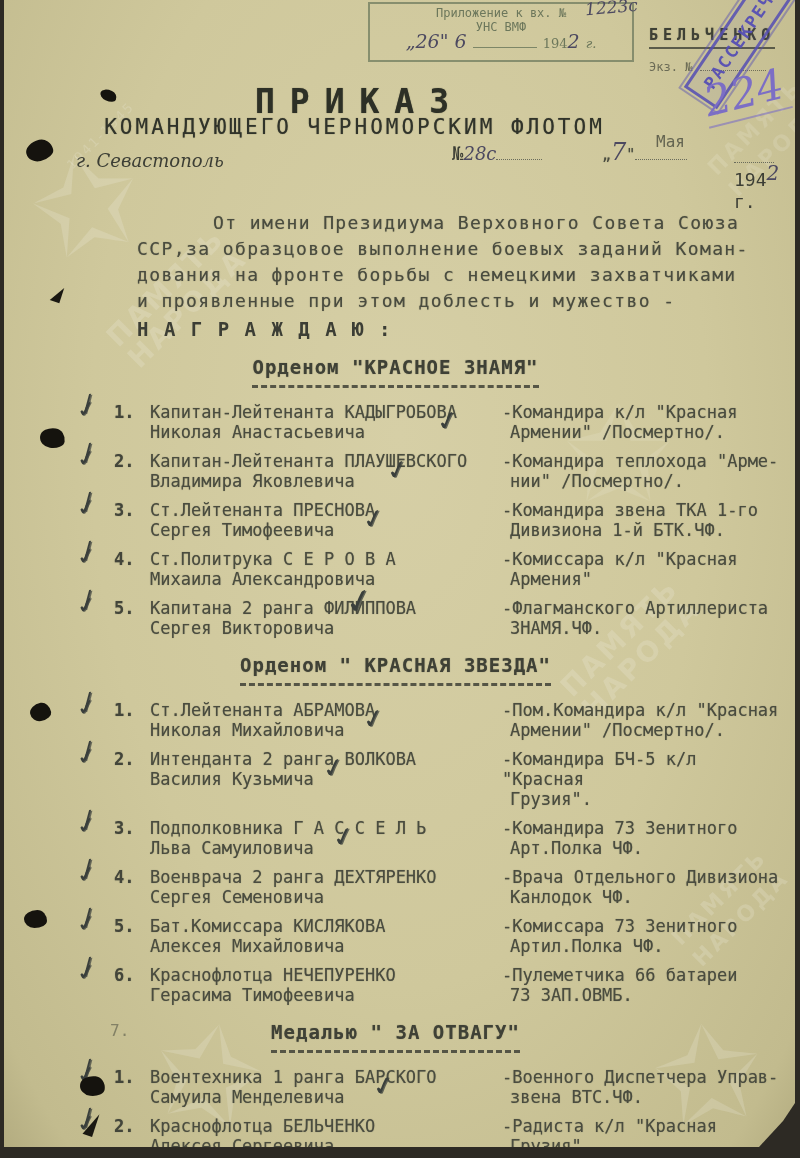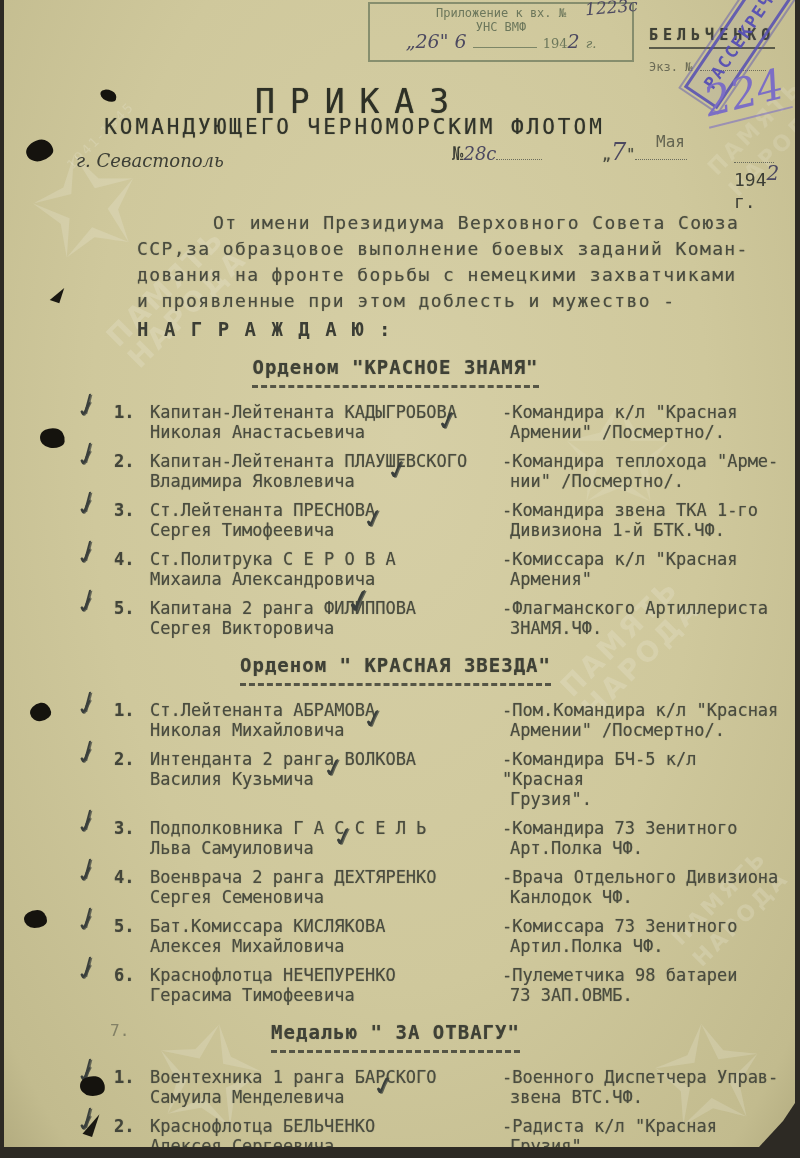--- a/index.html
+++ b/index.html
@@ -44,21 +44,21 @@
     background:rgba(85,78,180,.07);
   }
   .folio{
     position:absolute;left:698px;top:68px;
     font-family:"DejaVu Serif",serif;font-style:italic;
     font-size:42px;color:#7c6ec5;transform:rotate(-14deg);
     border-bottom:2px solid rgba(124,110,197,.6);padding:0 4px 0 2px;
   }
   .title{
     position:absolute;left:0;right:80px;top:82px;text-align:center;
-    font-size:33px;font-weight:normal;letter-spacing:15px;color:#2d3026;
+    font-size:33px;font-weight:bold;letter-spacing:15px;color:#2d3026;
     text-shadow:0 0 1px rgba(45,48,38,.7);
   }
   .subtitle{
     position:absolute;left:0;right:90px;top:115px;text-align:center;
     font-size:21px;font-weight:normal;letter-spacing:3px;color:#30332a;
     text-shadow:0 0 1px rgba(45,48,38,.6);
   }
   .place{position:absolute;left:72px;top:150px;font-family:"DejaVu Serif",serif;font-style:italic;font-size:18px;color:#3c3e35;}
   .numline{position:absolute;left:448px;top:142px;font-size:19px;color:#3c3e35;}
   .hw{font-family:"DejaVu Serif",serif;font-style:italic;color:#4c4960;}
@@ -219,21 +219,21 @@
       <div class="item typed">
         <span class="check">✓</span>
         <span class="num">5.</span>
         <span class="name-col"><span>Бат.Комиссара КИСЛЯКОВА</span><br><span>Алексея Михайловича</span></span>
         <span class="pos-col"><span>-Комиссара 73 Зенитного</span><br><span class="l2">Артил.Полка ЧФ.</span></span>
       </div>
       <div class="item typed">
         <span class="check">✓</span>
         <span class="num">6.</span>
         <span class="name-col"><span>Краснофлотца НЕЧЕПУРЕНКО</span><br><span>Герасима Тимофеевича</span></span>
-        <span class="pos-col"><span>-Пулеметчика 98 батареи</span><br><span class="l2">73 ЗАП.ОВМБ.</span></span>
+        <span class="pos-col"><span>-Пулеметчика 66 батареи</span><br><span class="l2">73 ЗАП.ОВМБ.</span></span>
       </div>
     </div>
 
     <div style="position:relative;">
       <span class="margin-note">7.</span>
       <div class="sec-head"><span>Медалью " ЗА ОТВАГУ"</span><span class="dashes"></span></div>
     </div>
     <div class="items">
       <div class="item typed">
         <span class="check">✓</span>

